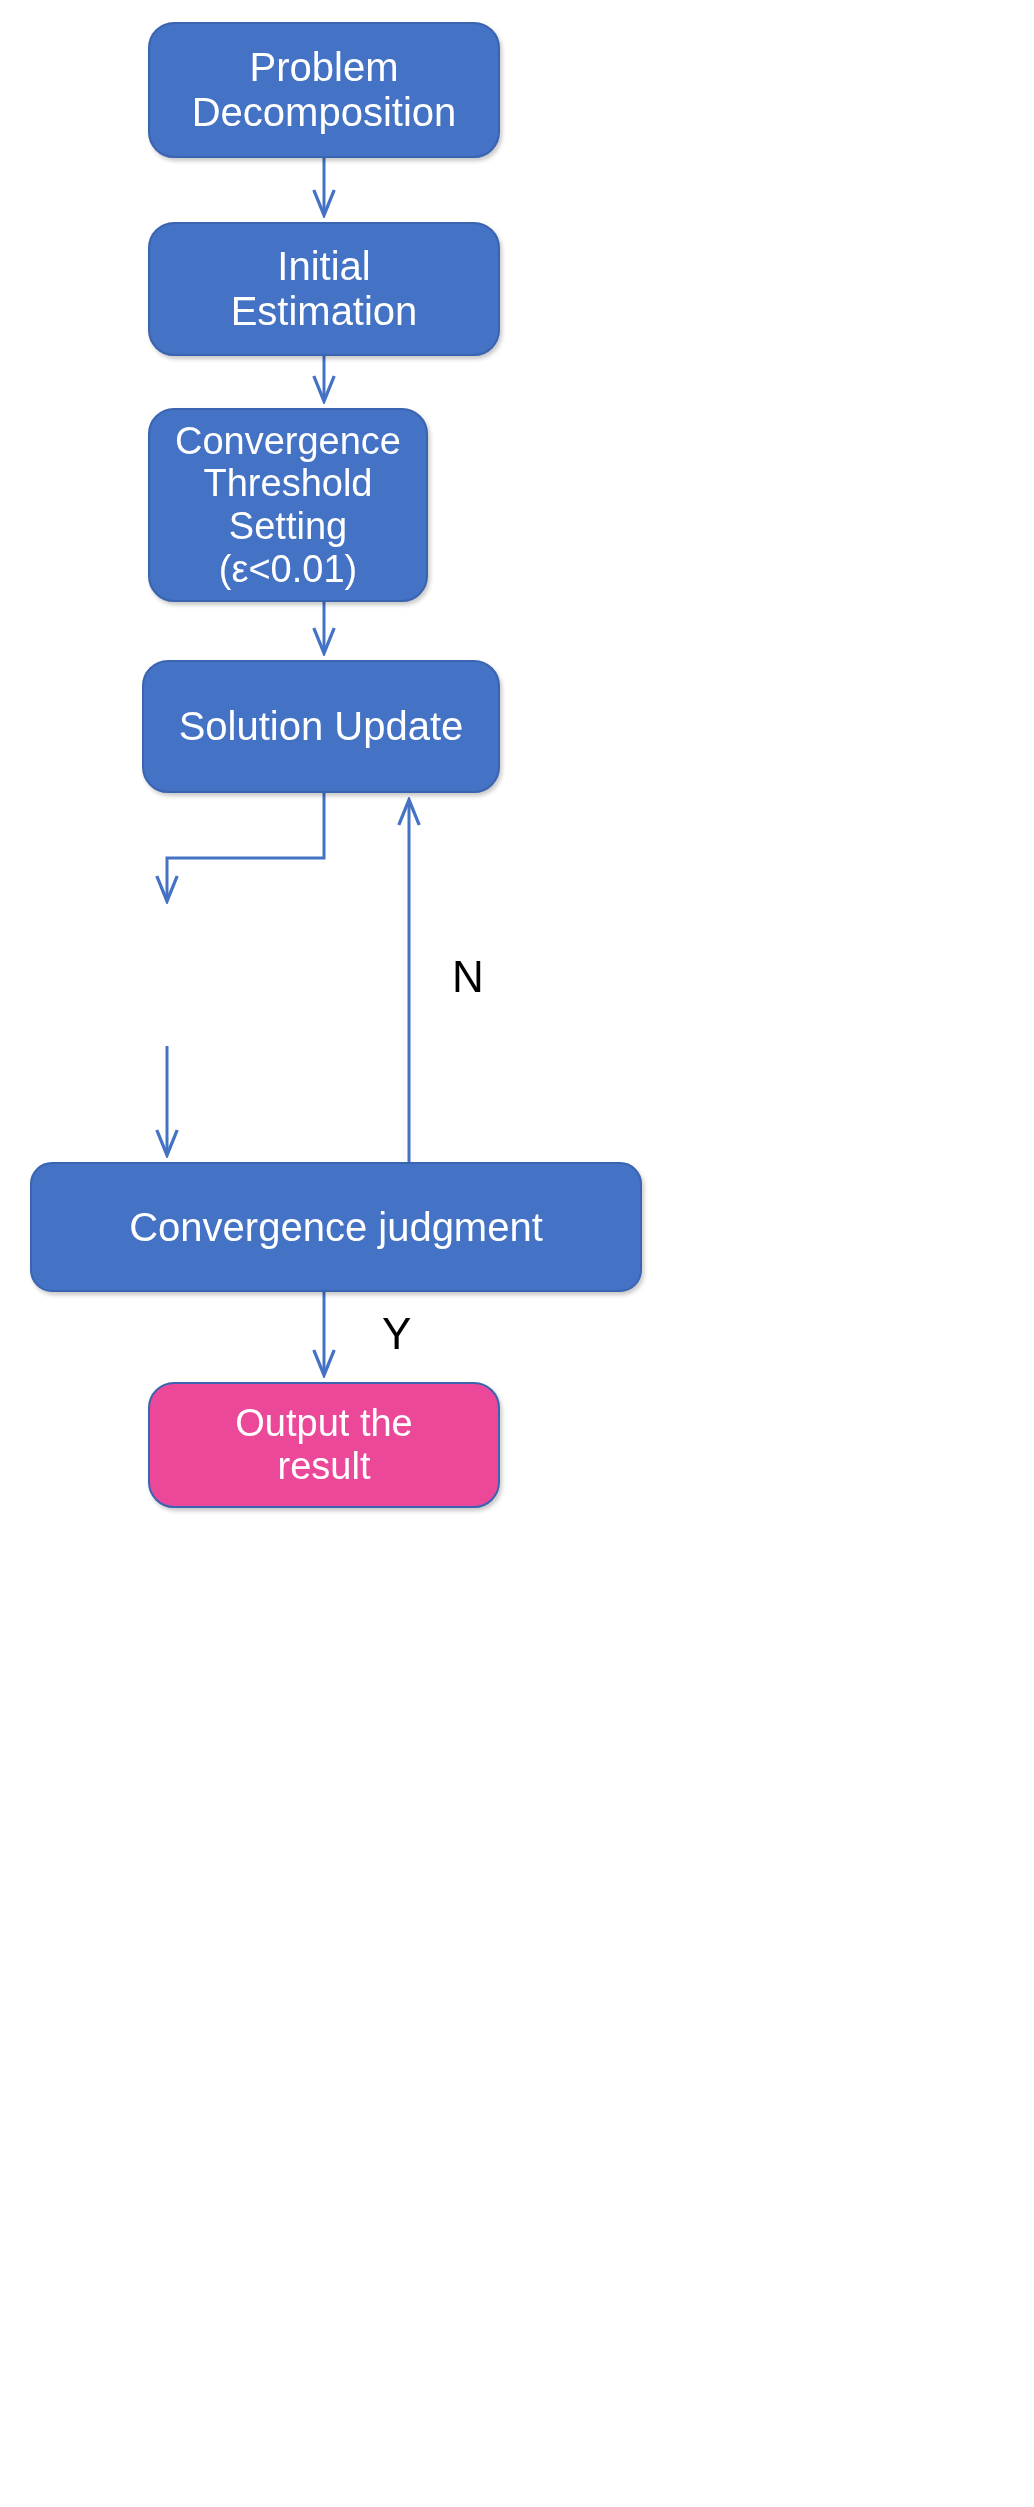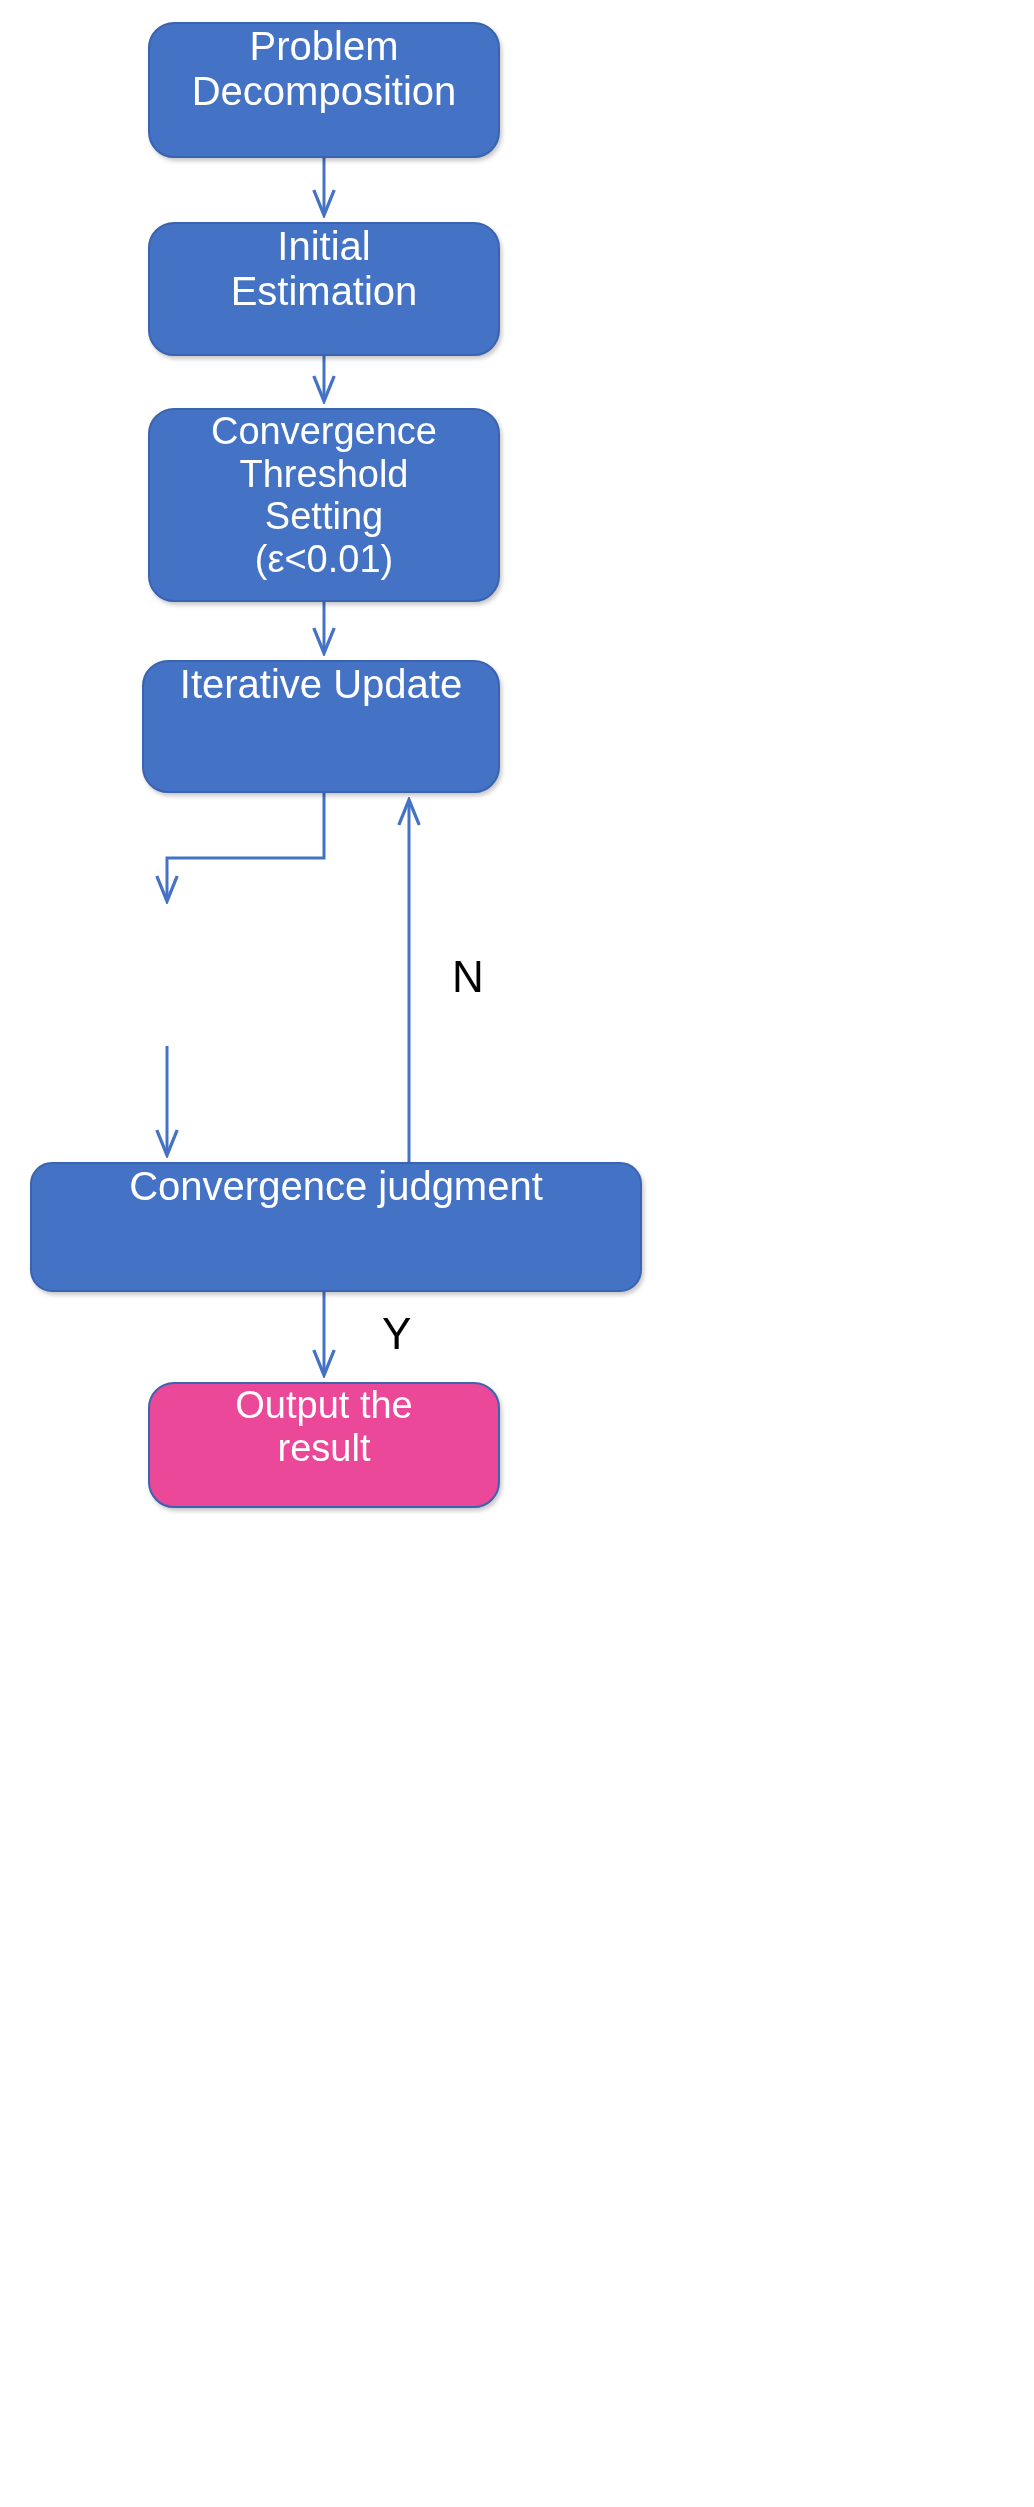--- a/index.html
+++ b/index.html
@@ -17,40 +17,40 @@
     background: #ffffff;
     overflow: hidden;
   }
   .node {
     position: absolute;
     background: #4472C4;
     border: 2px solid #3A63B0;
     border-radius: 26px;
     color: #ffffff;
     display: flex;
-    align-items: flex-start;
+    align-items: center;
     justify-content: center;
     text-align: center;
     line-height: 1.12;
     box-sizing: border-box;
     box-shadow: 2px 3px 4px rgba(0,0,0,0.22);
     -webkit-font-smoothing: antialiased;
   }
   .node .label {
     display: block;
     width: 100%;
     padding: 0 10px;
     box-sizing: border-box;
     white-space: pre-line;
   }
 
   
   #node-problem-decomposition { left: 148px; top: 22px;  width: 352px; height: 136px; font-size: 40px; }
   #node-initial-estimation    { left: 148px; top: 222px; width: 352px; height: 134px; font-size: 40px; }
-  #node-convergence-threshold { left: 148px; top: 408px; width: 352px; height: 194px; font-size: 38px; }
+  #node-convergence-threshold { left: 148px; top: 408px; width: 280px; height: 194px; font-size: 38px; }
   #node-iterative-update      { left: 142px; top: 660px; width: 358px; height: 133px; font-size: 40px; }
   #node-solution-update       { left: 48px;  top: 908px; width: 242px; height: 138px; font-size: 38px; }
   #node-convergence-judgment  { left: 30px;  top: 1162px; width: 612px; height: 130px; font-size: 40px; border-radius: 22px;}
   #node-output-result         { left: 148px; top: 1382px; width: 352px; height: 126px; font-size: 38px; }
 
   .edge-label {
     position: absolute;
     color: #000000;
     font-size: 44px;
     line-height: 1;
@@ -105,21 +105,21 @@
   </div>
 
   <div class="node" id="node-convergence-threshold" style="background: rgb(68, 114, 196); border-color: rgb(58, 99, 176); color: rgb(255, 255, 255);">
     <span class="label">Convergence
 Threshold
 Setting
 (ε&lt;0.01)</span>
   </div>
 
   <div class="node" id="node-iterative-update" style="background: rgb(68, 114, 196); border-color: rgb(58, 99, 176); color: rgb(255, 255, 255);">
-    <span class="label">Iterative Update</span>
+    <span class="label">Solution Update</span>
   </div>
 
 
   <div class="node" id="node-convergence-judgment" style="background: rgb(68, 114, 196); border-color: rgb(58, 99, 176); color: rgb(255, 255, 255);">
     <span class="label">Convergence judgment</span>
   </div>
 
   <div class="node" id="node-output-result" style="background: #ec4899; border-color: rgb(58, 99, 176); color: rgb(255, 255, 255);">
     <span class="label">Output the
 result</span>

